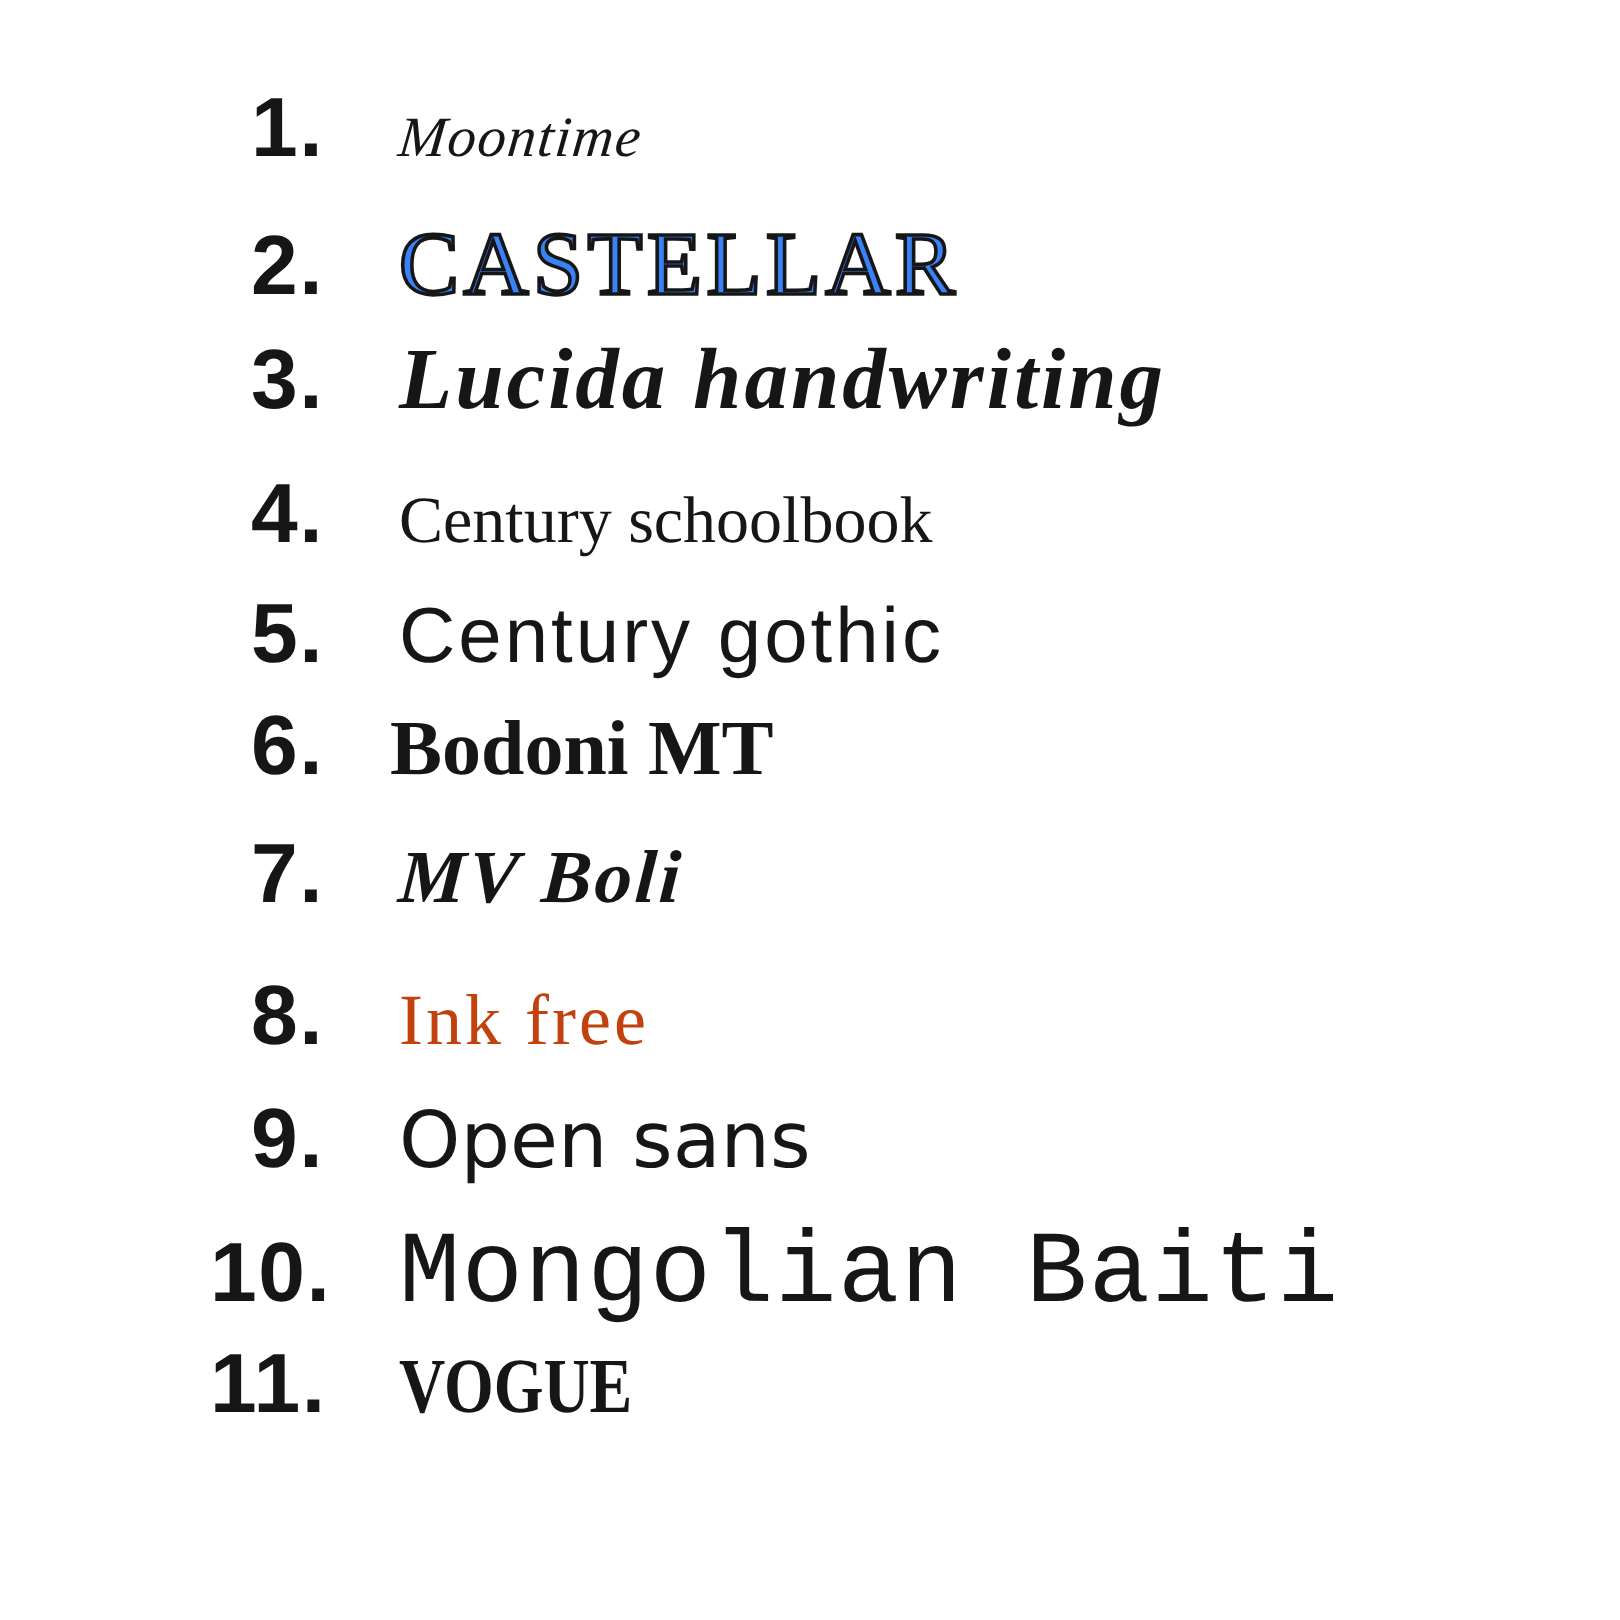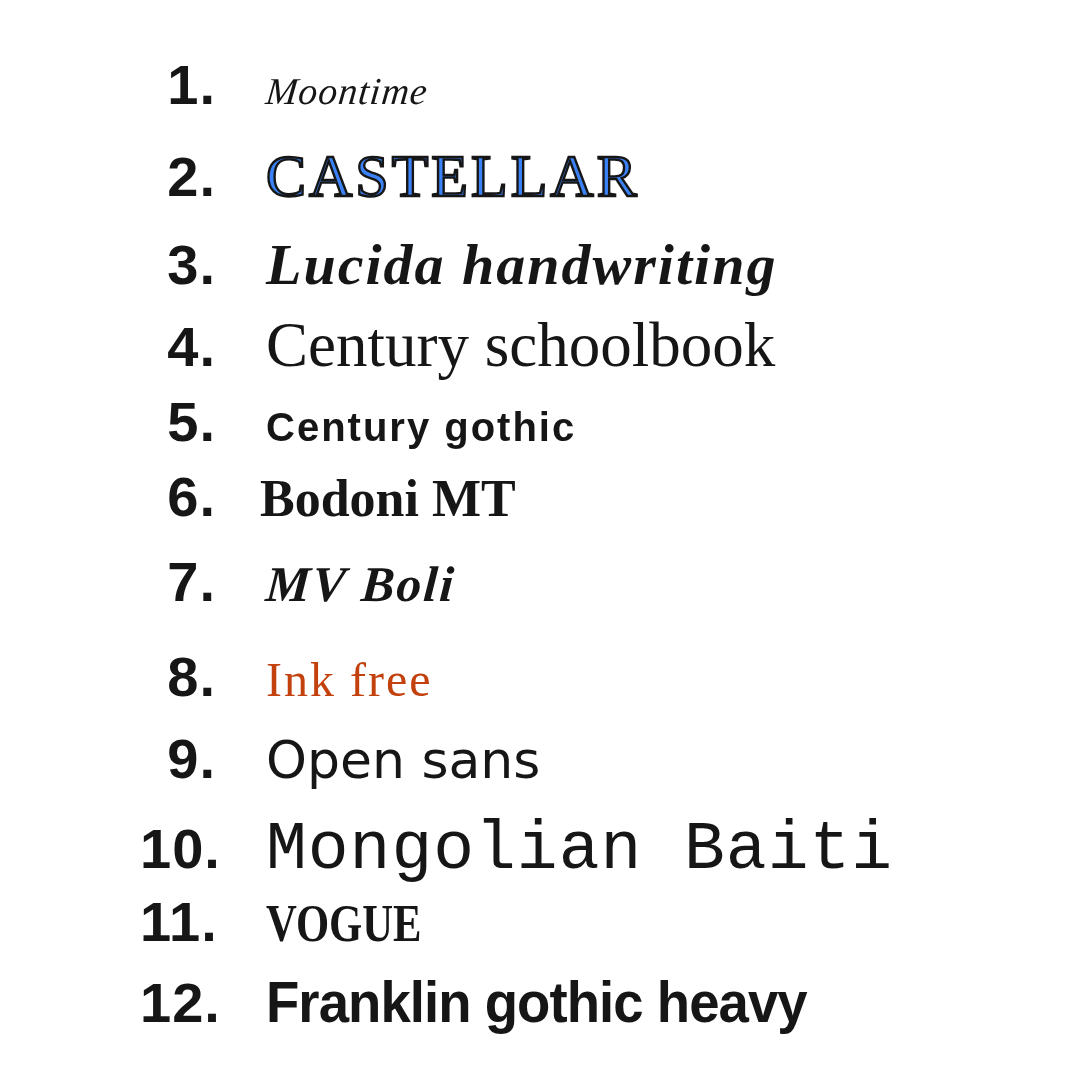--- a/index.html
+++ b/index.html
@@ -59,30 +59,29 @@
     color: #3b82f6;
     -webkit-text-stroke: 2.4px #161616;
     text-shadow: 0 0 1px #161616;
   }
   .f-lucida {
     font-family: cursive;
     font-style: italic;
     font-weight: 700;
     font-size: 58px;
     letter-spacing: 2px;
-    margin-top: 12px;
   }
   .f-schoolbook {
     font-family: "Liberation Serif", serif;
-    font-size: 63px;
+    font-size: 44px;
   }
   .f-centurygothic {
     font-family: "Liberation Sans", sans-serif;
-    font-size: 40px;
-    font-weight: 700;
+    font-size: 52px;
+    font-weight: 400;
     letter-spacing: 2px;
   }
   .f-bodoni {
     font-family: "Liberation Serif", serif;
     font-weight: 700;
     font-size: 52px;
     margin-left: 44px;
   }
   .f-mvboli {
     font-family: cursive;
@@ -190,18 +189,14 @@
   <div class="row row-10">
     <span class="num">10.</span>
     <span class="name f-mongolian">Mongolian Baiti</span>
   </div>
 
   <div class="row row-11">
     <span class="num">11.</span>
     <span class="name f-vogue">VOGUE</span>
   </div>
 
-  <div class="row row-12">
-    <span class="num">12.</span>
-    <span class="name f-franklin">Franklin gothic heavy</span>
-  </div>
 
 </div>
 
 </body></html>

